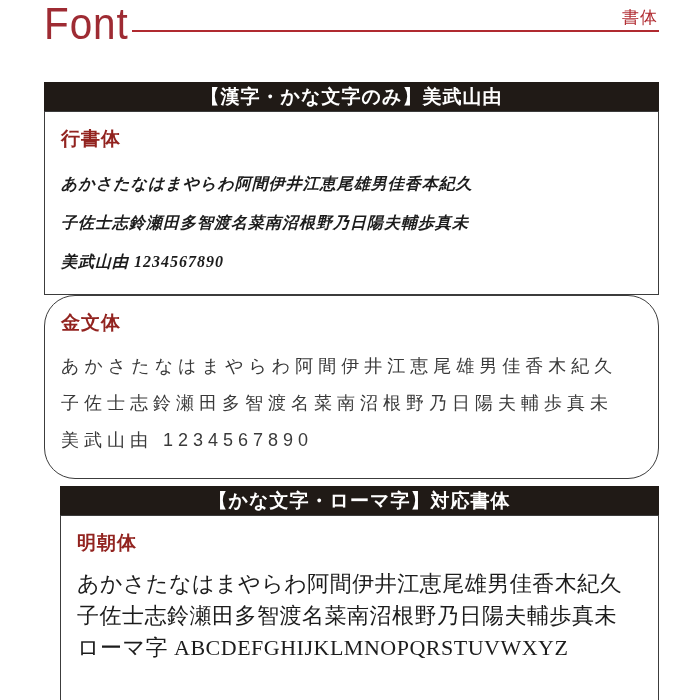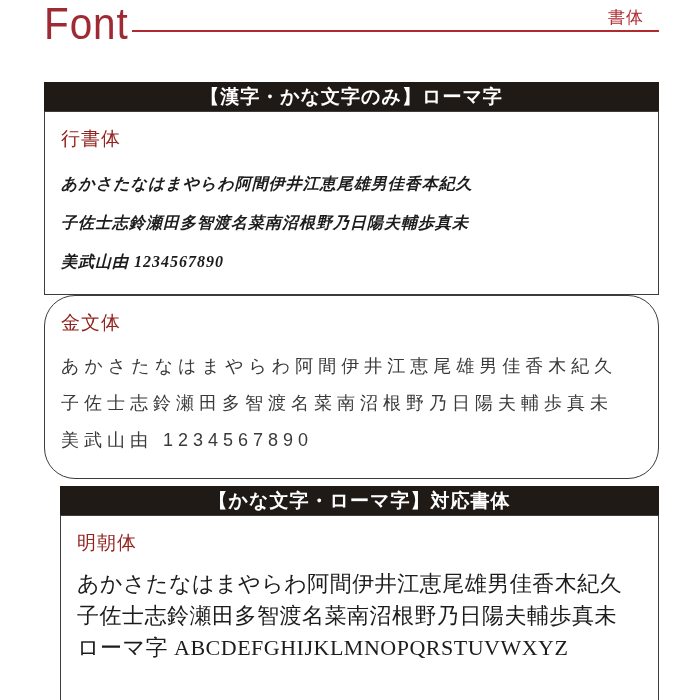--- a/index.html
+++ b/index.html
@@ -41,21 +41,21 @@
   .title-rule {
     position: absolute;
     left: 88px;
     right: 0;
     top: 30px;
     height: 2px;
     background: #b02a30;
   }
   .page-subtitle {
     position: absolute;
-    right: 15px;
+    right: 1px;
     top: 6px;
     font-size: 17px;
     color: #b02a30;
     letter-spacing: 1px;
   }
   
   .bar {
     background: #201a16;
     color: #ffffff;
     text-align: center;
@@ -68,21 +68,21 @@
   
   .box {
     border: 1px solid #3c3c3c;
     background: #ffffff;
     padding: 12px 14px 14px 16px;
     box-sizing: border-box;
   }
   .font-label {
     color: #92231f;
     font-size: 19px;
-    font-weight: normal;
+    font-weight: bold;
     letter-spacing: 1px;
     margin: 2px 0 12px 0;
   }
   .sample-line {
     color: #1c1c1c;
     white-space: nowrap;
   }
   .style-gyosho .sample-line {
     font-family: "Liberation Serif", serif;
     font-style: italic;
@@ -116,21 +116,21 @@
 
 <div class="content">
 
   <div class="header">
     <div class="page-title">Font</div>
     <div class="title-rule"></div>
     <div class="page-subtitle">書体</div>
   </div>
 
   <div class="group1" style="margin-top: 22px;">
-    <div class="bar">【漢字・かな文字のみ】ローマ字</div>
+    <div class="bar">【漢字・かな文字のみ】美武山由</div>
 
     <div class="box box-gyosho style-gyosho">
       <div class="font-label">行書体</div>
       <div class="sample-line">あかさたなはまやらわ阿間伊井江恵尾雄男佳香本紀久</div>
       <div class="sample-line">子佐士志鈴瀬田多智渡名菜南沼根野乃日陽夫輔歩真未</div>
       <div class="sample-line">美武山由 1234567890</div>
     </div>
 
     <div class="box box-kinbun style-kinbun">
       <div class="font-label">金文体</div>

